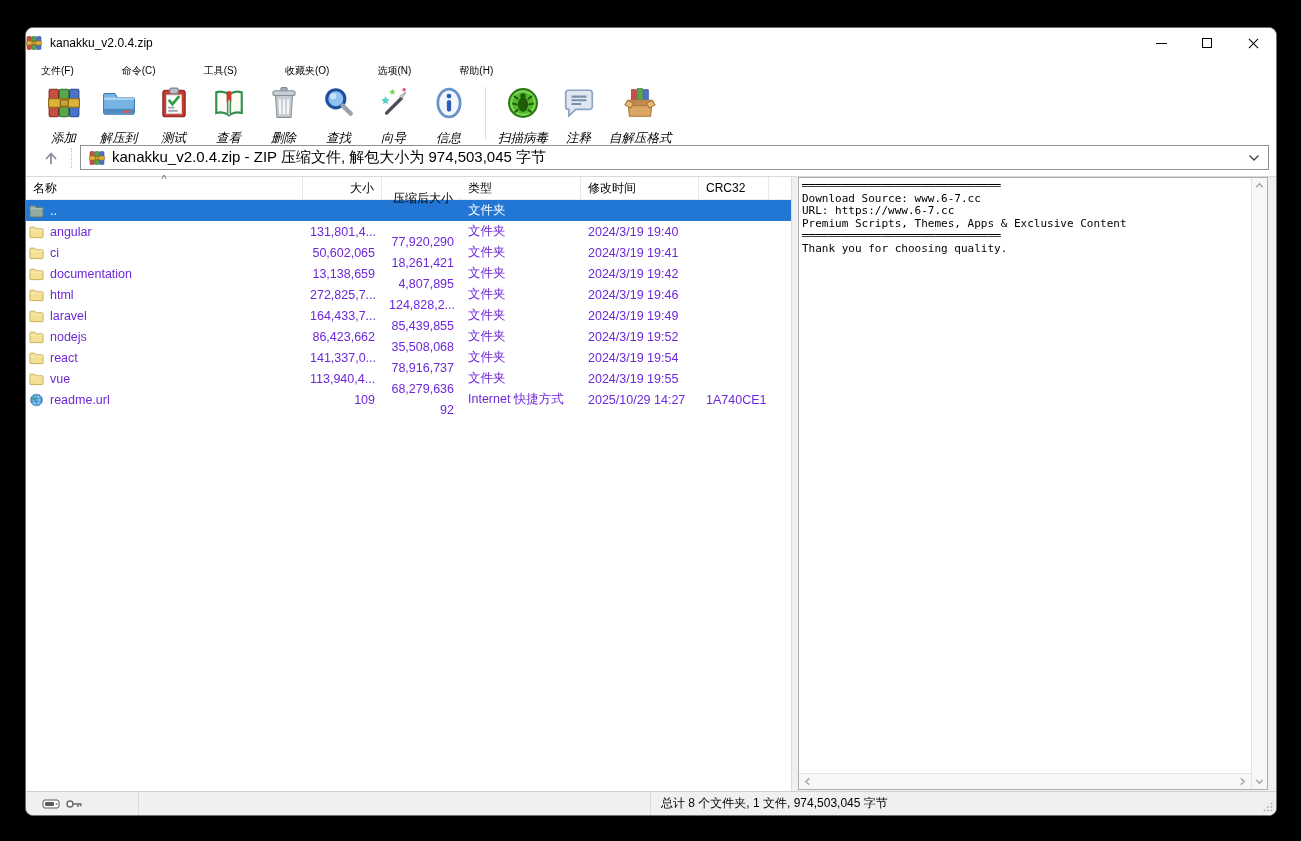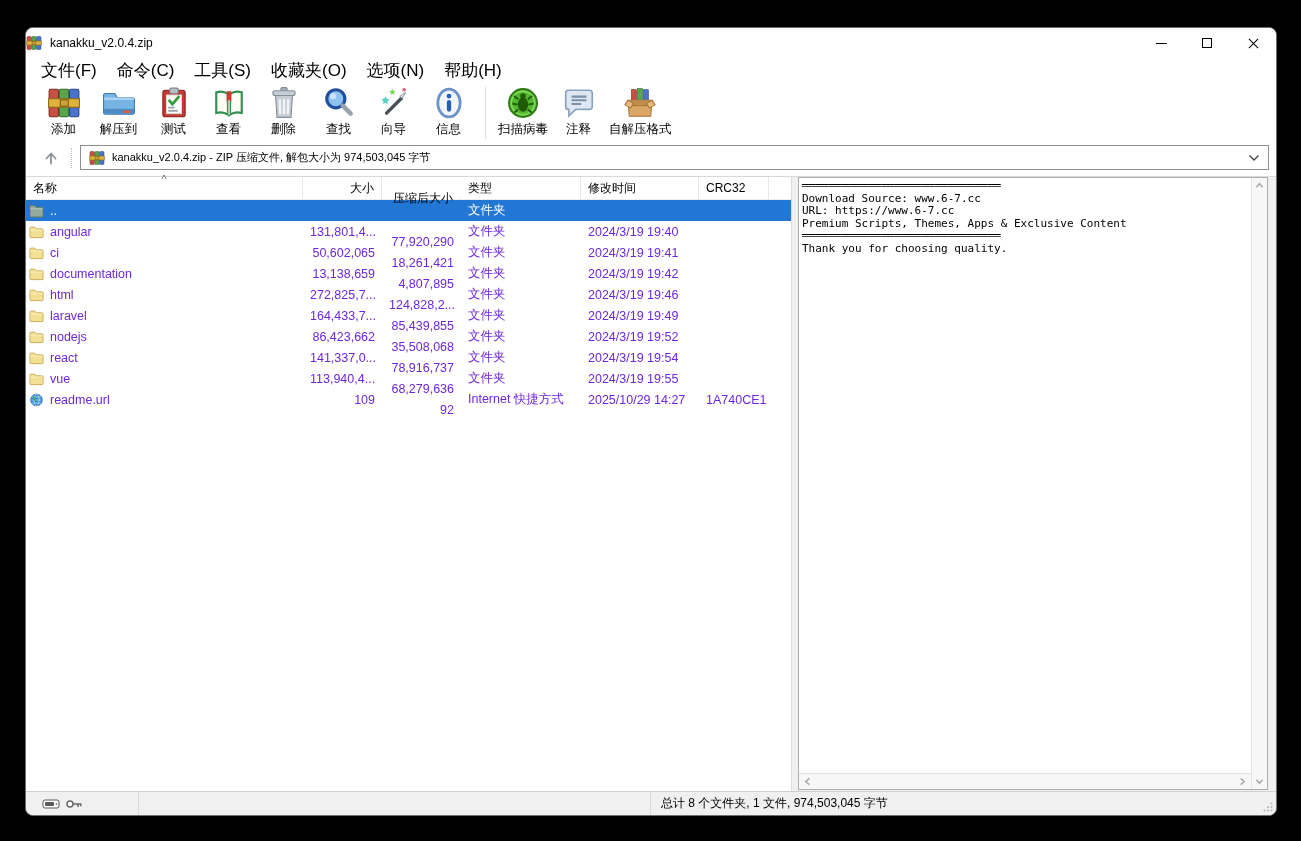--- a/index.html
+++ b/index.html
@@ -16,37 +16,37 @@
   .titlebar { height:30px; background:#fff; display:flex; align-items:center; flex:0 0 auto; }
   .app-icon svg { width:16px; height:16px; display:block; }
   .title { font-size:12px; color:#000; margin-left:8px; }
   .win-controls { margin-left:auto; display:flex; height:100%; }
   .win-btn { width:46px; height:100%; display:flex; align-items:center; justify-content:center; }
   .g-min { width:11px; height:1px; background:#000; }
   .g-max { width:10px; height:10px; border:1px solid #000; }
   .g-close svg { width:11px; height:11px; display:block; }
 
   
-  .menubar { height:25px; background:#fff; display:flex; align-items:center; padding-left:5px; font-size:17px; color:#000; flex:0 0 auto; }
+  .menubar { height:25px; background:#fff; display:flex; align-items:center; padding-left:5px; font-size:10px; color:#000; flex:0 0 auto;gap:28px; }
   .mitem { padding:3px 10px; }
 
   
   .toolbar { height:61px; background:#fff; display:flex; align-items:flex-start; padding:3px 0 0 10px; flex:0 0 auto; }
   .tbtn { min-width:55px; padding:0 3px; display:flex; flex-direction:column; align-items:center; font-size:12.5px; color:#000; }
   .ticon { width:34px; height:34px; }
   .ticon svg { width:34px; height:34px; display:block; }
-  .tlabel { margin-top:1px; white-space:nowrap; }
+  .tlabel { margin-top:10px; white-space:nowrap;font-style:italic; }
   .tsep { width:1px; background:#dcdcdc; height:52px; margin:1px 9px 0 9px; }
 
   
   .addressbar { height:32px; background:#fff; display:flex; align-items:center; padding:0 7px 5px 10px; flex:0 0 auto; }
   .up-btn { width:30px; height:24px; display:flex; align-items:center; justify-content:center; }
   .up-btn svg { width:16px; height:16px; }
   .addr-sep { width:1px; height:20px; border-left:1px dotted #bdbdbd; margin:0 8px 0 5px; }
-  .combo { flex:1; height:25px; border:1px solid #8f8f8f; background:#fff; display:flex; align-items:center; gap:7px; padding:0 8px; font-size:11px; color:#000; }
+  .combo { flex:1; height:25px; border:1px solid #8f8f8f; background:#fff; display:flex; align-items:center; gap:7px; padding:0 8px; font-size:15px; color:#000; }
   .combo-icon svg { width:16px; height:16px; display:block; }
   .combo-chevron { margin-left:auto; }
   .combo-chevron svg { width:12px; height:8px; display:block; }
 
   
   .main { flex:1; min-height:0; display:flex; background:#f0f0f0; border-top:1px solid #d9d9d9; }
   .file-list { width:766px; background:#fff; border-right:1px solid #dcdcdc; display:flex; flex-direction:column; flex:0 0 auto; }
   .list-header { height:23px; display:flex; font-size:12px; color:#000; border-bottom:1px solid #ededed; flex:0 0 auto; }
   .hcell { display:flex; align-items:center; padding:0 7px; border-right:1px solid #e8e8e8; position:relative; white-space:nowrap; }
   .hcell.right { justify-content:flex-end; }

